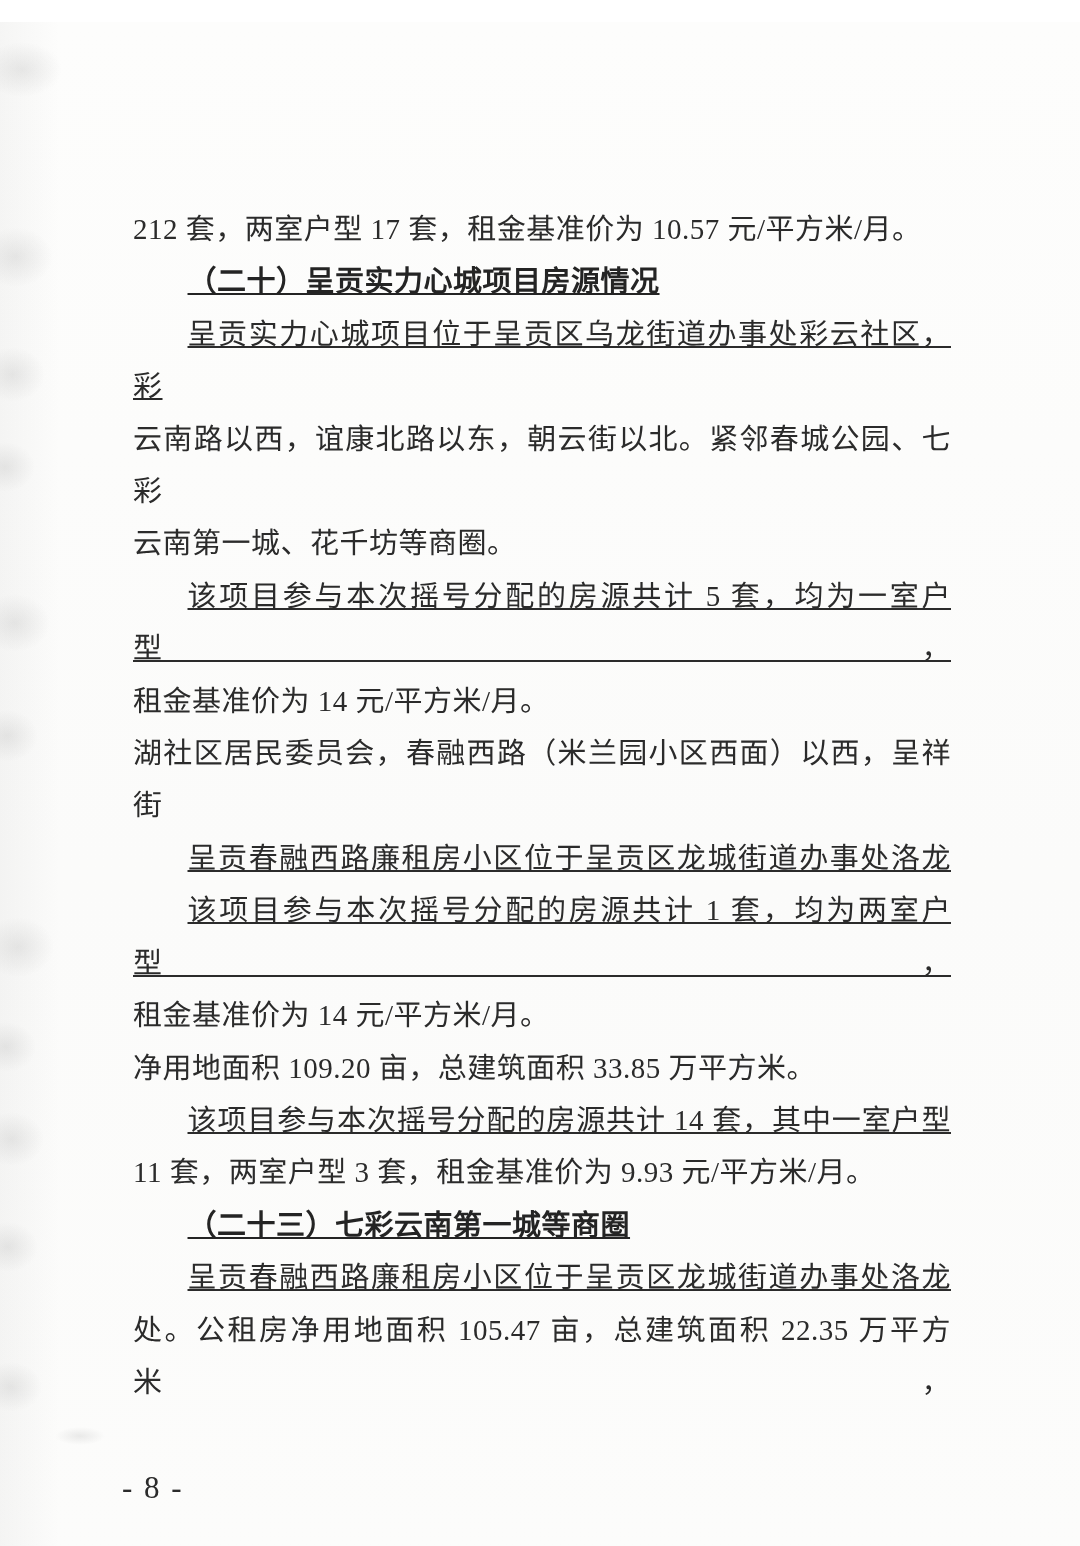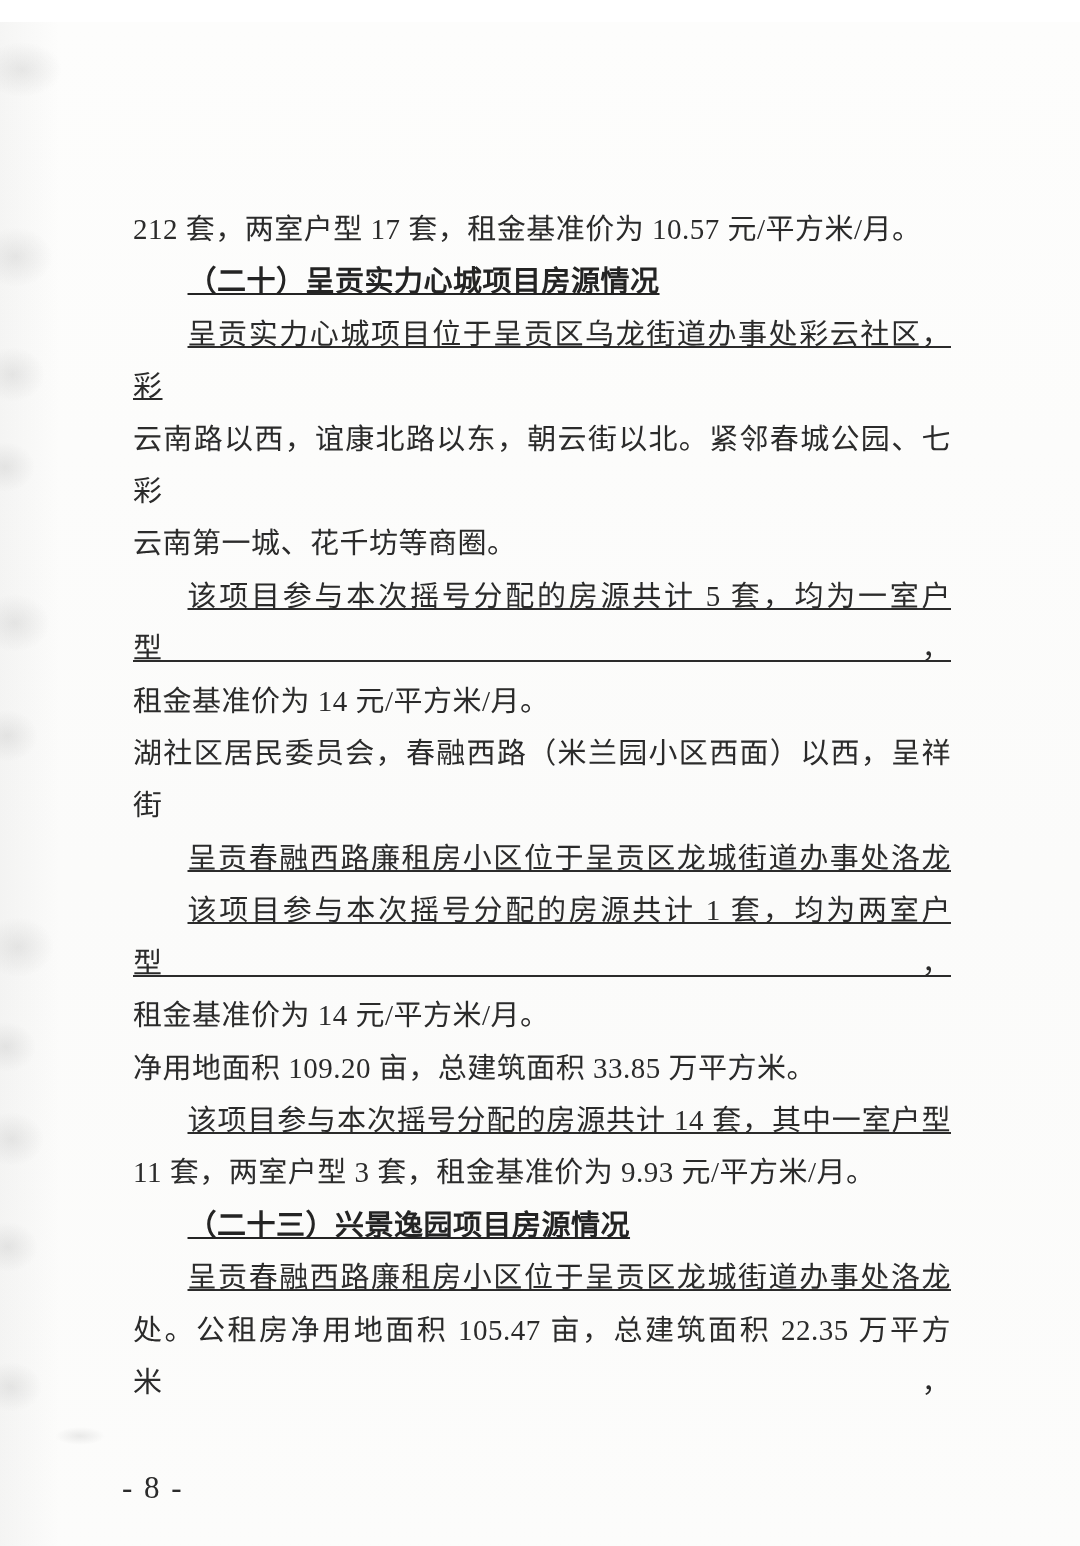--- a/index.html
+++ b/index.html
@@ -91,20 +91,20 @@
       <div class="line">云南第一城、花千坊等商圈。</div>
       <div class="line indent fill">该项目参与本次摇号分配的房源共计 5 套，均为一室户型，</div>
       <div class="line">租金基准价为 14 元/平方米/月。</div>
       <div class="line fill">湖社区居民委员会，春融西路（米兰园小区西面）以西，呈祥街</div>
       <div class="line indent fill">呈贡春融西路廉租房小区位于呈贡区龙城街道办事处洛龙</div>
       <div class="line indent fill">该项目参与本次摇号分配的房源共计 1 套，均为两室户型，</div>
       <div class="line">租金基准价为 14 元/平方米/月。</div>
       <div class="line">净用地面积 109.20 亩，总建筑面积 33.85 万平方米。</div>
       <div class="line indent fill">该项目参与本次摇号分配的房源共计 14 套，其中一室户型</div>
       <div class="line">11 套，两室户型 3 套，租金基准价为 9.93 元/平方米/月。</div>
-      <div class="line heading indent">（二十三）兴景逸园项目房源情况</div>
+      <div class="line heading indent">（二十三）七彩云南第一城等商圈</div>
       <div class="line indent fill">呈贡春融西路廉租房小区位于呈贡区龙城街道办事处洛龙</div>
       <div class="line fill">处。公租房净用地面积 105.47 亩，总建筑面积 22.35 万平方米，</div>
     </div>
 
   <div class="footer">- 8 -</div>
 
 </div>
 
 </body></html>

